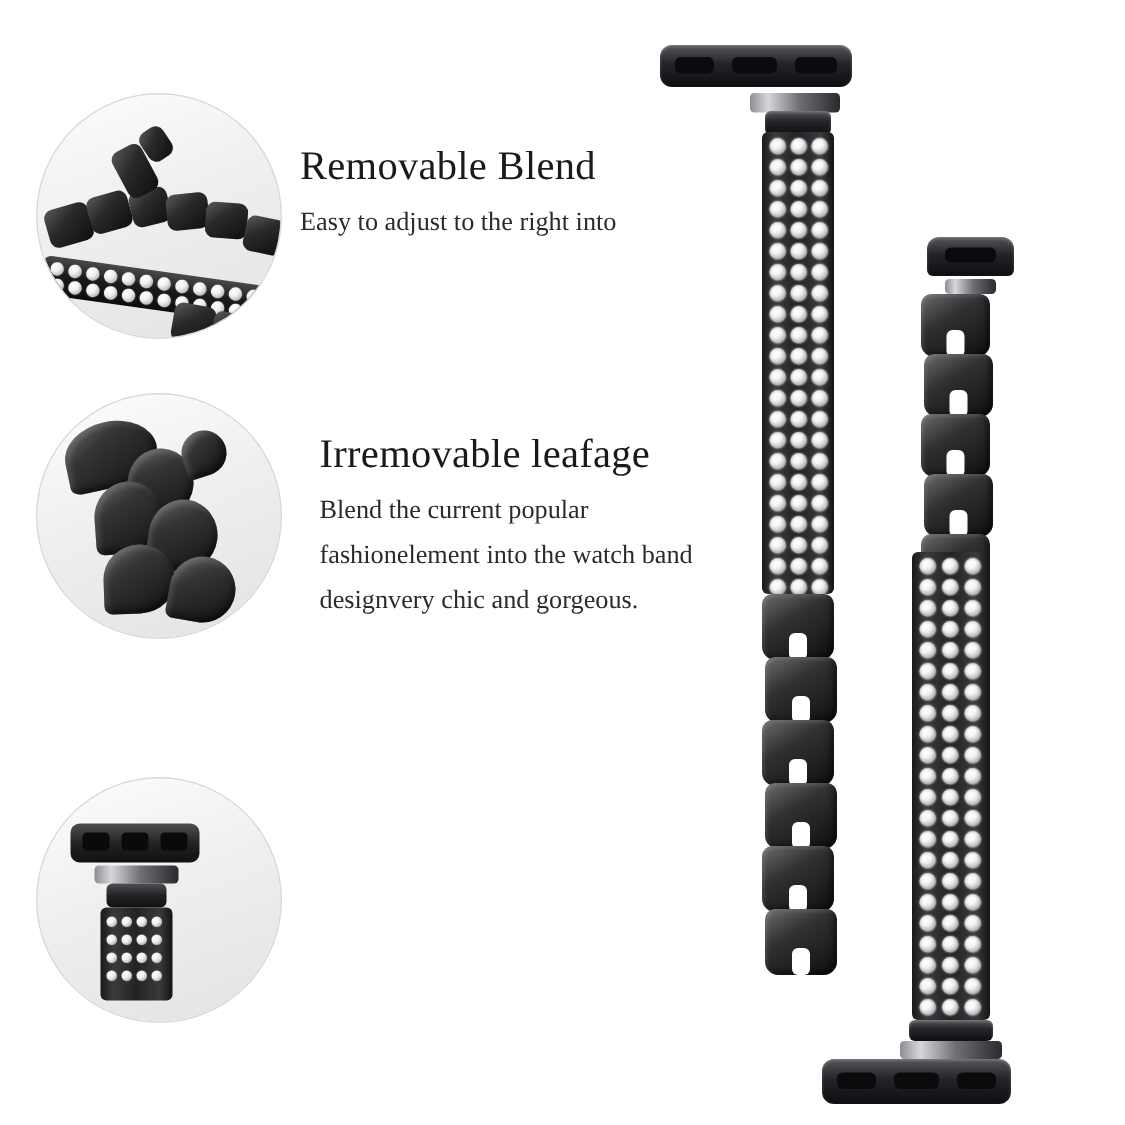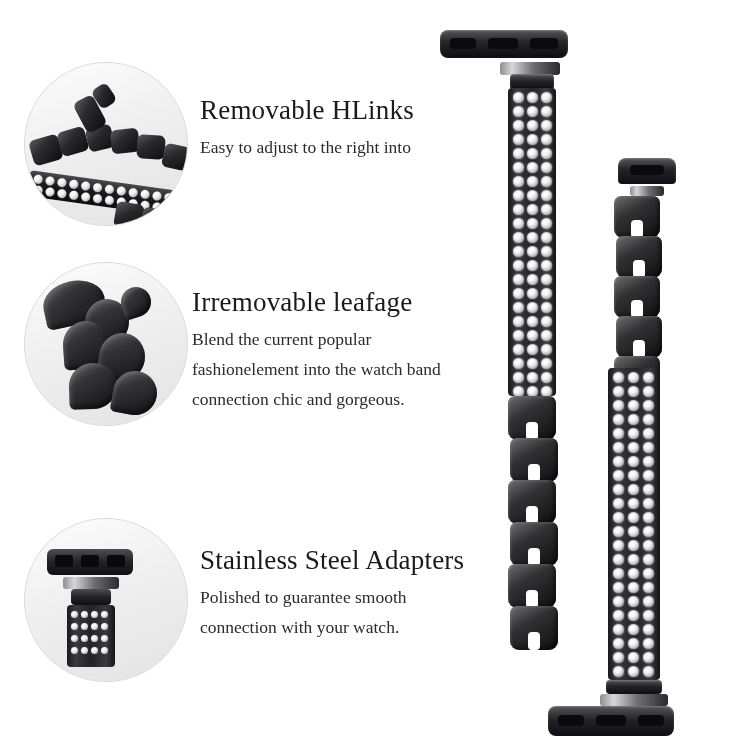--- a/index.html
+++ b/index.html
@@ -31,21 +31,21 @@
   .feature .desc {
     font-family: "Liberation Serif", serif;
     font-size: 17.5px;
     color: #2b2b2b;
     line-height: 1.72;
     margin-top: 6px;
     max-width: 270px;
   }
 
   #feature-1 { left: 200px; top: 96px; }
-  #feature-2 { left: 192px; top: 288px; }
+  #feature-2 { left: 213px; top: 288px; }
   #feature-3 { left: 200px; top: 546px; }
 
   
   .inset {
     position: absolute;
     border-radius: 50%;
     overflow: hidden;
     border: 1px solid #d8d8d8;
     background: #f2f2f2;
   }
@@ -196,38 +196,38 @@
       <div class="gem"></div>
         <div class="gem"></div>
     </div>
 
     <div class="link-blob" style="left:90px; top:140px; width:28px; height:26px; transform:rotate(10deg);"></div>
     <div class="link-blob" style="left:116px;top:146px; width:28px; height:26px; transform:rotate(12deg);"></div>
     <div class="link-blob" style="left:142px;top:152px; width:24px; height:26px; transform:rotate(14deg);"></div>
   </div>
 
   <div class="feature" id="feature-1">
-    <div class="title">Removable HLinks</div>
+    <div class="title">Removable Blend</div>
     <div class="desc" style="max-width:300px;">Easy to adjust to the right into</div>
   </div>
 
   <div class="inset" id="inset-2">
     <div class="bg"></div>
     <div class="leaf" style="left:18px; top:18px; width:62px; height:44px; transform:rotate(-12deg);"></div>
     <div class="leaf" style="left:60px; top:36px; width:44px; height:46px; transform:rotate(6deg);"></div>
     <div class="leaf" style="left:38px; top:58px; width:46px; height:48px; transform:rotate(-4deg);"></div>
     <div class="leaf" style="left:74px; top:70px; width:46px; height:48px; transform:rotate(8deg);"></div>
     <div class="leaf" style="left:44px; top:100px;width:48px; height:46px; transform:rotate(-2deg);"></div>
     <div class="leaf" style="left:88px; top:108px;width:44px; height:44px; transform:rotate(10deg);"></div>
     <div class="leaf" style="left:96px; top:24px; width:30px; height:30px; transform:rotate(-18deg);"></div>
   </div>
 
   <div class="feature" id="feature-2">
     <div class="title">Irremovable leafage</div>
-    <div class="desc" style="max-width:272px;">Blend the current popular fashionelement into the watch band connection chic and gorgeous.</div>
+    <div class="desc" style="max-width:272px;">Blend the current popular fashionelement into the watch band designvery chic and gorgeous.</div>
   </div>
 
   <div class="inset" id="inset-3">
     <div class="bg"></div>
 
     <div class="adapter-body" style="left:22px; top:30px; width:86px; height:26px;"></div>
     <div class="adapter-notch" style="left:30px; top:36px; width:18px; height:12px;"></div>
     <div class="adapter-notch" style="left:56px; top:36px; width:18px; height:12px;"></div>
     <div class="adapter-notch" style="left:82px; top:36px; width:18px; height:12px;"></div>
 
@@ -254,24 +254,20 @@
         <div class="gem sm"></div>
     </div>
     <div class="gem-row" style="left:46px; top:128px;">
       <div class="gem sm"></div>
         <div class="gem sm"></div>
       <div class="gem sm"></div>
         <div class="gem sm"></div>
     </div>
   </div>
 
-  <div class="feature" id="feature-3">
-    <div class="title">Stainless Steel Adapters</div>
-    <div class="desc" style="max-width:240px;">Polished to guarantee smooth connection with your watch.</div>
-  </div>
 
   <div id="product">
 
     <div class="lug" style="left:440px; top:30px; width:128px; height:28px;"></div>
     <div class="lug-slot" style="left:450px; top:38px; width:26px; height:11px;"></div>
     <div class="lug-slot" style="left:488px; top:38px; width:30px; height:11px;"></div>
     <div class="lug-slot" style="left:530px; top:38px; width:28px; height:11px;"></div>
 
     <div class="steel-bar" style="left:500px; top:62px; width:60px; height:13px;"></div>
     <div class="lug" style="left:510px; top:74px; width:44px; height:16px; border-radius:4px;"></div>

